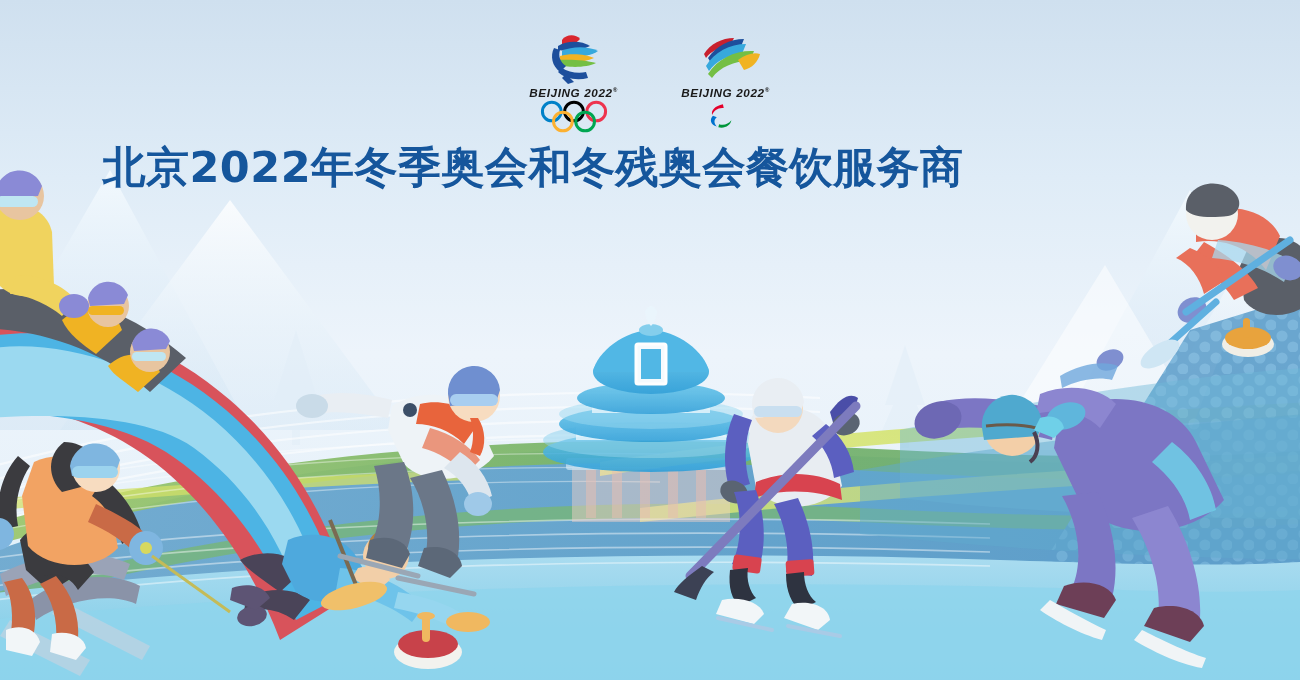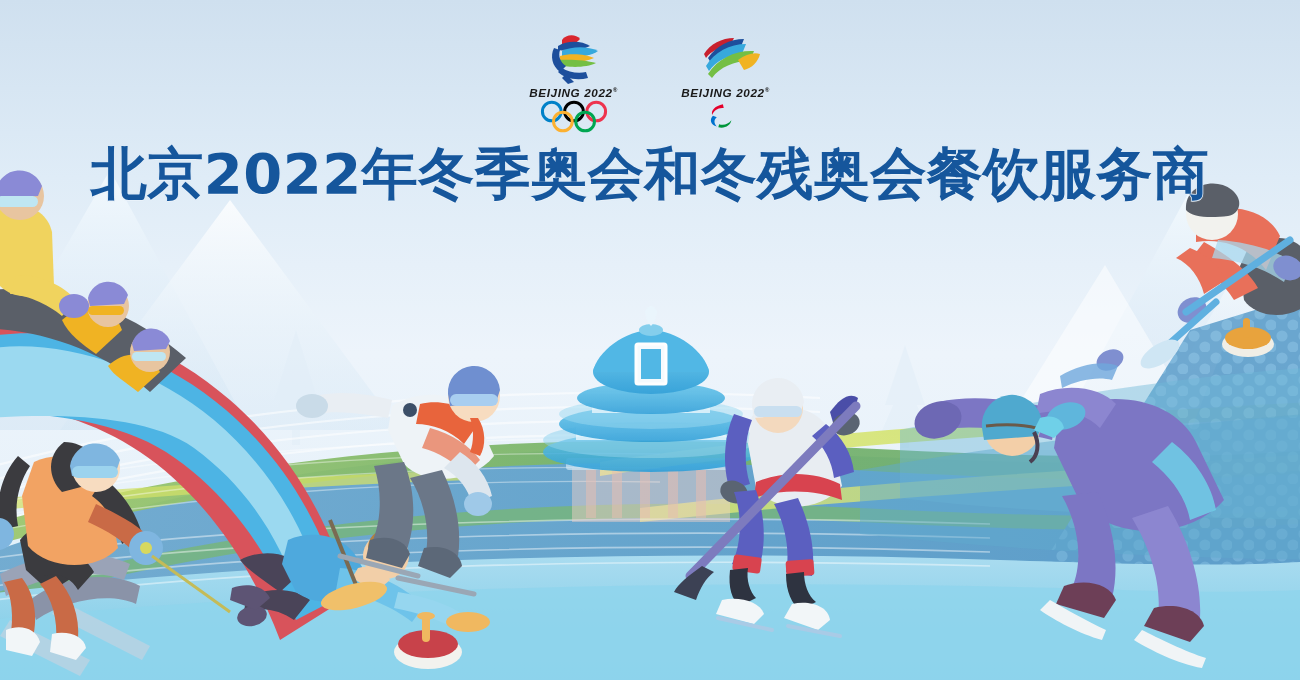--- a/index.html
+++ b/index.html
@@ -28,25 +28,25 @@
     font-weight:bold;font-style:italic;
     font-size:11.5px;letter-spacing:.6px;color:#1a1a1a;
     margin-top:3px;white-space:nowrap;
     transform:scaleX(1.02);
   }
   .emblem-word sup{font-size:6px;vertical-align:super;}
   .emblem-sub{margin-top:4px;height:26px;display:flex;justify-content:center;align-items:center;}
 
   
   #title{
-    position:absolute;left:0;top:143px;width:1300px;
+    position:absolute;left:0;top:143px;width:1066px;
     text-align:center;z-index:45;
     font-family:"DejaVu Sans","Liberation Sans",sans-serif;
     font-weight:bold;
-    font-size:56px;
+    font-size:43px;
     line-height:1.12;
     letter-spacing:.5px;
     color:#15569c;
     -webkit-text-stroke:1.4px #dce9f5;
     paint-order:stroke fill;
     text-shadow:0 0 2px rgba(220,235,248,.95), 0 1px 0 rgba(255,255,255,.5);
     white-space:nowrap;
   }
 </style>
 </head>

